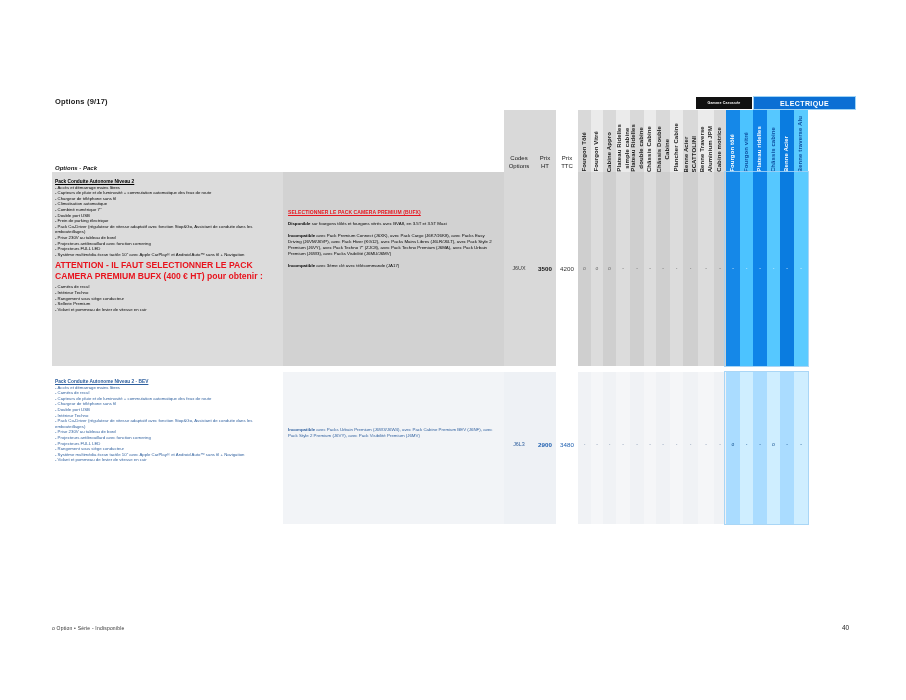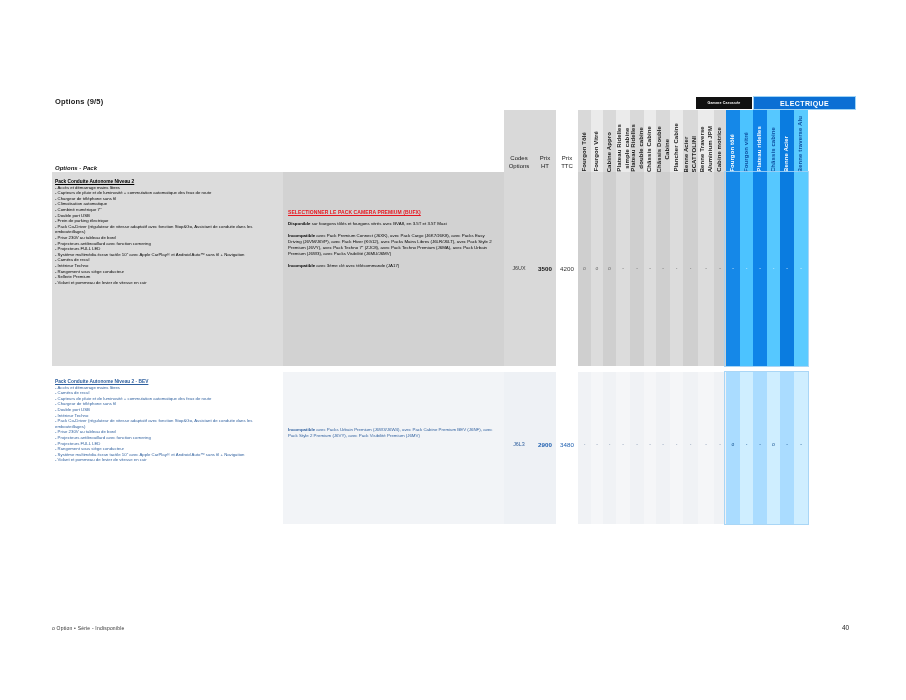--- a/index.html
+++ b/index.html
@@ -100,21 +100,21 @@
     position:absolute;left:52px;top:625px;font-size:5px;color:#333;
     letter-spacing:.2px;
   }
   .pageno{position:absolute;left:842px;top:624px;font-size:6.5px;color:#222;}
 </style>
 </head>
 <body>
 
 <div class="page">
 
-  <div class="doc-title">Options (9/5)</div>
+  <div class="doc-title">Options (9/17)</div>
 
   <div class="gamme-banner">Gamme Carossée</div>
   <div class="elec-banner">ELECTRIQUE</div>
 
   <div class="colheads" id="colheads">
       <div class="ch flat grey" style="left: 0px; width: 30px;">
         <span class="lbl">Codes<br>Options</span>
       </div>
       <div class="ch flat grey" style="left: 30px; width: 22px;">
         <span class="lbl">Prix<br>HT</span>
@@ -207,20 +207,21 @@
           <div>- Chargeur de téléphone sans fil</div>
           <div>- Climatisation automatique</div>
           <div>- Combiné numérique 7"</div>
           <div>- Double port USB</div>
           <div>- Frein de parking électrique</div>
           <div>- Pack Co-Driver (régulateur de vitesse adaptatif avec fonction Stop&amp;Go, Assistant de conduite dans les embouteillages)</div>
           <div>- Prise 230V au tableau de bord</div>
           <div>- Projecteurs antibrouillard avec fonction cornering</div>
           <div>- Projecteurs FULL LED</div>
           <div>- Système multimédia écran tactile 10" avec Apple CarPlay® et Android Auto™ sans fil + Navigation</div>
+          <div class="attn" style="margin: 3px 0px 2px;">ATTENTION - IL FAUT SELECTIONNER LE PACK CAMERA PREMIUM BUFX (400 € HT) pour obtenir :</div>
           <div>- Caméra de recul</div>
           <div>- Intérieur Techno</div>
           <div>- Rangement sous siège conducteur</div>
           <div>- Sellerie Premium</div>
           <div>- Volant et pommeau de levier de vitesse en cuir</div>
         </div>
       </div>
       <div class="note" style="left: 283px; width: 221px; top: 206px;">
         <div class="note-h" style="margin-bottom: 6px;">SELECTIONNER LE PACK CAMERA PREMIUM (BUFX)</div>
         <div class="t" style="margin-bottom: 6px;"><span class="b">Disponible</span><span> sur fourgons tôlés et fourgons vitrés avec BVA8, en 3.5T et 3.5T Maxi</span></div>

